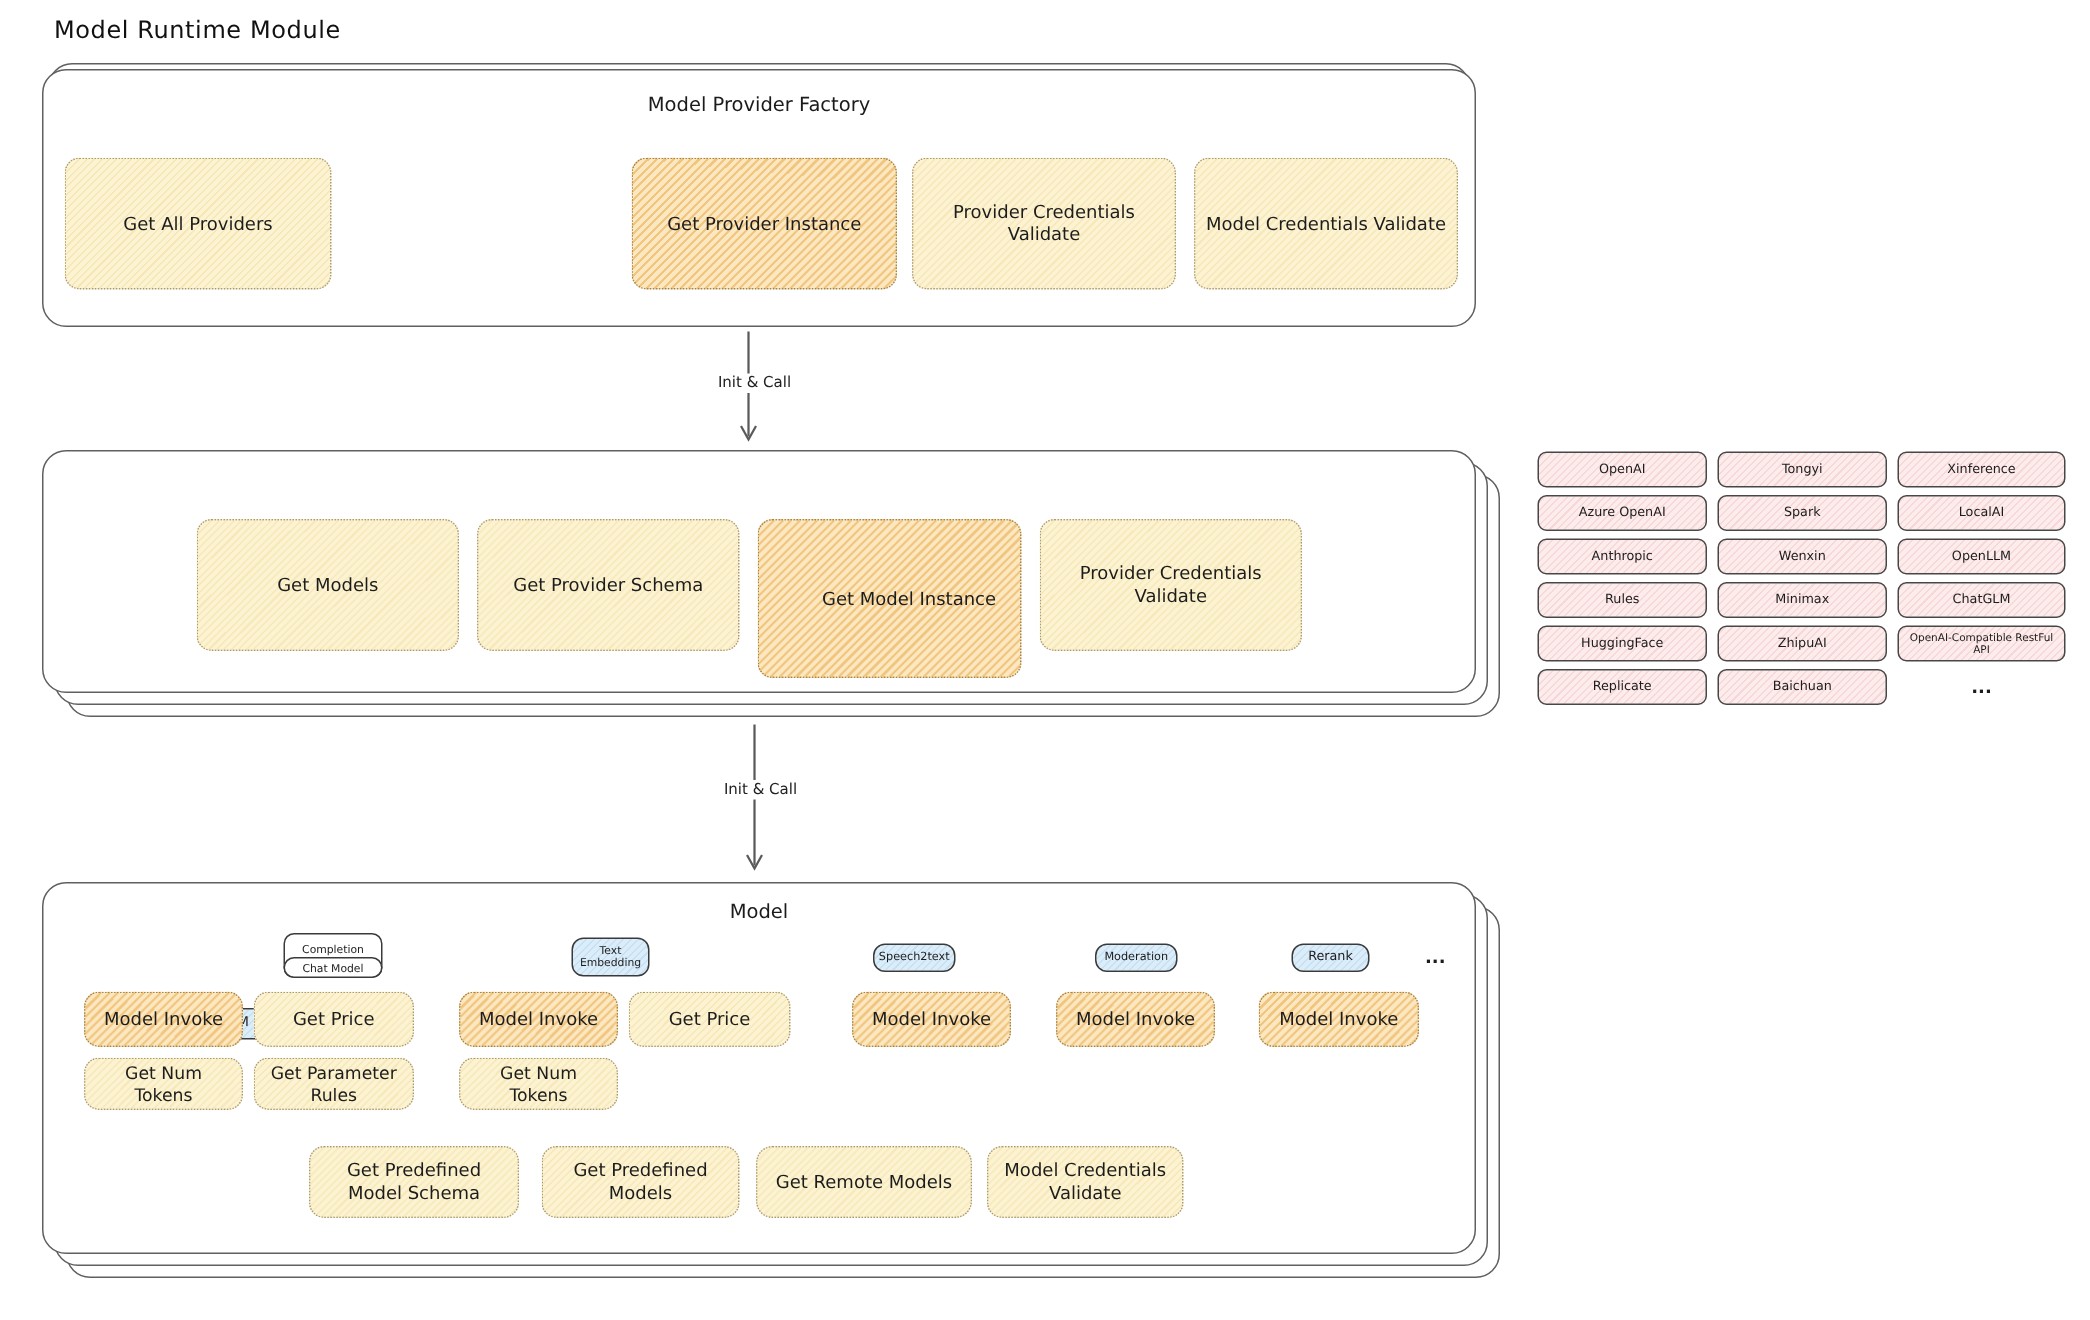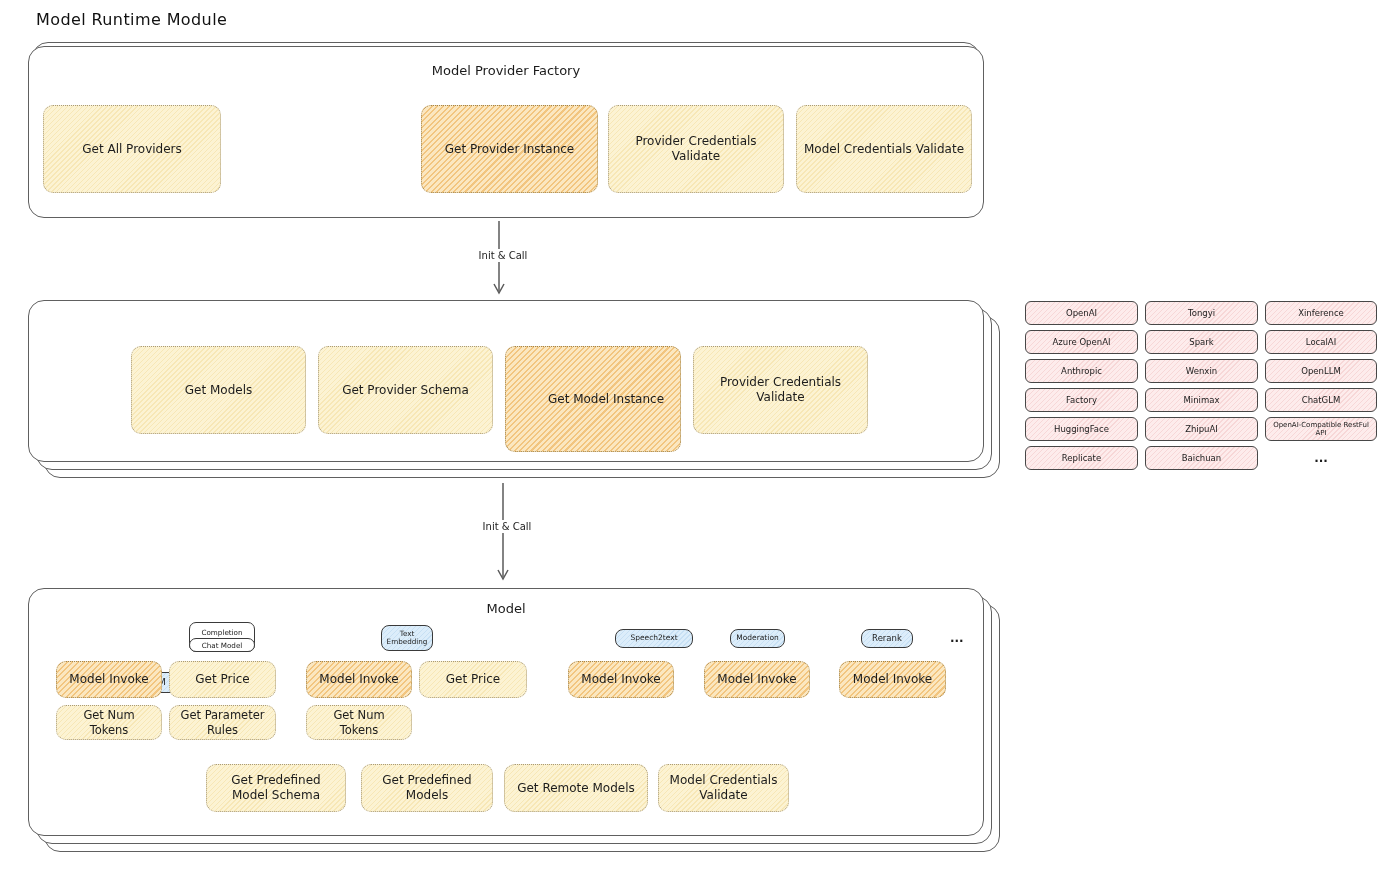--- a/index.html
+++ b/index.html
@@ -105,21 +105,21 @@
   <div class="pills">
     <div class="pill">OpenAI</div>
     <div class="pill">Tongyi</div>
     <div class="pill">Xinference</div>
     <div class="pill">Azure OpenAI</div>
     <div class="pill">Spark</div>
     <div class="pill">LocalAI</div>
     <div class="pill">Anthropic</div>
     <div class="pill">Wenxin</div>
     <div class="pill">OpenLLM</div>
-    <div class="pill">Factory</div>
+    <div class="pill">Rules</div>
     <div class="pill">Minimax</div>
     <div class="pill">ChatGLM</div>
     <div class="pill">HuggingFace</div>
     <div class="pill">ZhipuAI</div>
     <div class="pill pill-sm">OpenAI-Compatible RestFul API</div>
     <div class="pill">Replicate</div>
     <div class="pill">Baichuan</div>
     <div class="pill pill-none">...</div>
   </div>
 
@@ -131,21 +131,21 @@
 
   <div class="sheet" style="left:44px;top:604px;width:956px;height:248px;"></div>
   <div class="sheet" style="left:36px;top:596px;width:956px;height:248px;"></div>
   <div class="box" style="left:28px;top:588px;width:956px;height:248px;">
     <div class="group-title" style="top:12px;">Model</div>
 
     <div class="tag-blue" style="left:102px;top:39px;width:52px;height:21px;font-size:9px;margin-top:44px;">LLM</div>
     <div class="tag-white" style="left:160px;top:33px;width:66px;height:30px;">Completion Model</div>
     <div class="tag-white" style="left:160px;top:49px;width:66px;height:14px;">Chat Model</div>
     <div class="tag-blue" style="left:352px;top:36px;width:52px;height:26px;font-size:7.2px;">Text Embedding</div>
-    <div class="tag-blue" style="left:586px;top:40px;width:78px;height:19px;font-size:7.5px;">Speech2text</div>
+    <div class="tag-blue" style="left:553px;top:40px;width:55px;height:19px;font-size:7.5px;">Speech2text</div>
     <div class="tag-blue" style="left:701px;top:40px;width:55px;height:19px;font-size:7.5px;">Moderation</div>
     <div class="tag-blue" style="left:832px;top:40px;width:52px;height:19px;font-size:8.5px;">Rerank</div>
     <div class="ellipsis" style="left:921px;top:42px;">...</div>
 
     <div class="btn orange" style="left:27px;top:72px;width:106px;height:37px;">Model Invoke</div>
     <div class="btn yellow" style="left:140px;top:72px;width:107px;height:37px;">Get Price</div>
     <div class="btn orange" style="left:277px;top:72px;width:106px;height:37px;">Model Invoke</div>
     <div class="btn yellow" style="left:390px;top:72px;width:108px;height:37px;">Get Price</div>
     <div class="btn orange" style="left:539px;top:72px;width:106px;height:37px;">Model Invoke</div>
     <div class="btn orange" style="left:675px;top:72px;width:106px;height:37px;">Model Invoke</div>

